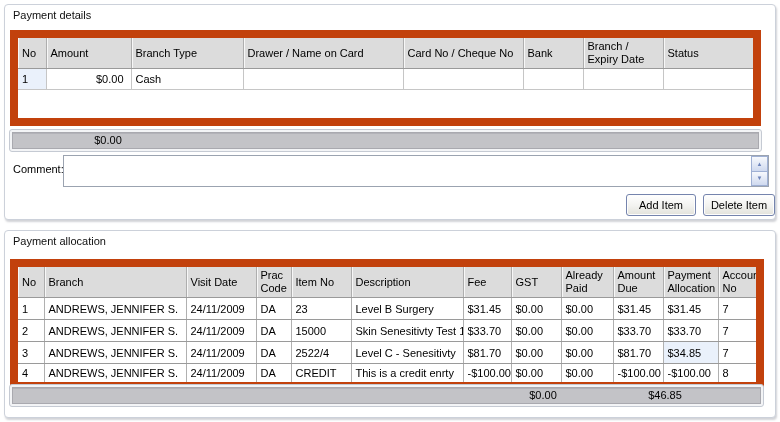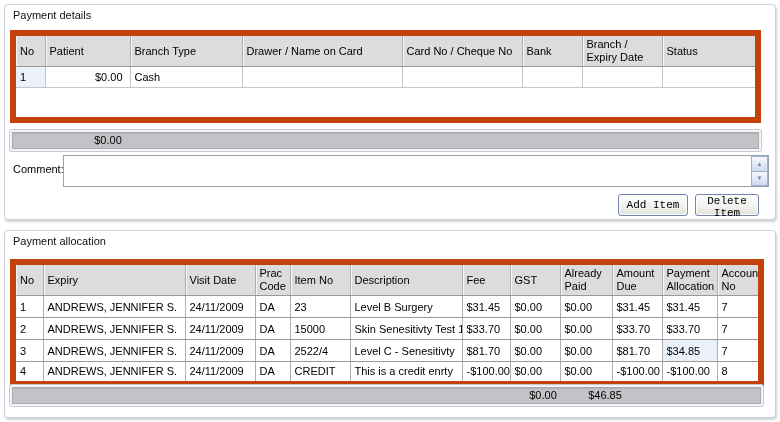--- a/index.html
+++ b/index.html
@@ -10,21 +10,21 @@
   
   .panel { position: absolute; left: 4px; width: 772px; background: #fff;
            border: 1px solid #ccd1da; border-radius: 4px;
            box-shadow: 1px 2px 2px rgba(125,130,140,0.35); }
   #panel-details    { top: 4px;   height: 216px; }
   #panel-allocation { top: 230px; height: 188px; }
   .panel-title { position: absolute; top: 4px; left: 8px; color: #101010; }
 
   
   table.grid { position: absolute; border-collapse: collapse; table-layout: fixed;
-               background: #fff; border: 6px solid #c2410c; font-size: 11px; }
+               background: #fff; border: 8px solid #c2410c; font-size: 11px; }
   .grid th { background: #dcdcdc; font-weight: normal; text-align: left;
              vertical-align: middle; padding: 2px 4px; line-height: 13px;
              border-right: 1px solid #aeaeae; box-shadow: inset 1px 0 0 #f7f7f7;
              border-bottom: 1px solid #9a9a9a; overflow: hidden; }
   .grid td { padding: 2px 4px; vertical-align: middle; white-space: nowrap;
              overflow: hidden; }
 
   #details-table { left: 5px; top: 25px; width: 751px; }
   #details-table thead tr { height: 32px; }
   #details-table tbody tr.data-row { height: 21px; }
@@ -44,42 +44,42 @@
   .totalbar { position: absolute; left: 4px; border: 1px solid #c5cad3;
               border-radius: 3px; background: #f3f4f6; padding: 2px; }
   .totalbar .fill { position: relative; height: 17px; background: #c3c3c7;
                     border: 1px solid #a9a9af;
                     box-shadow: inset 0 1px 0 #b2b2b8; }
   .totalbar .fill span { position: absolute; top: 1px; width: 70px; text-align: center; }
   #details-totalbar    { top: 124px; width: 753px; }
   #allocation-totalbar { top: 153px; width: 755px; }
   #details-total { left: 60px; }
   #alloc-gst-total { left: 495px; }
-  #alloc-due-total { left: 557px; }
+  #alloc-due-total { left: 617px; }
 
   
   #comment-label { position: absolute; left: 8px; top: 158px; }
   #comment-box { position: absolute; left: 58px; top: 150px; width: 706px; height: 32px;
                  background: #fff; border: 1px solid #9ba3b0; }
   .vscroll { position: absolute; top: 0; right: 0; width: 17px; height: 100%;
              display: flex; flex-direction: column; }
   .vscroll .sbtn { flex: 1; display: flex; align-items: center; justify-content: center;
                    background: linear-gradient(#f7f9fd, #cfd9ef);
                    border: 1px solid #9fb0d4; font-size: 6px; color: #6d84ba;
                    cursor: default; line-height: 1; }
   .vscroll .sbtn + .sbtn { border-top: none; }
 
   
   .btn { position: absolute; top: 189px; height: 22px; font-size: 11px;
-         font-family: Liberation Mono, monospace; color: #000;
+         font-family: Liberation Sans, sans-serif; color: #000;
          border: 1px solid #7584ad; border-radius: 3px;
          background: linear-gradient(#ffffff, #f2f2ef 55%, #e2e2db);
-         box-shadow: inset 0 0 0 1px #fdfdfd; }
+         box-shadow: inset 0 0 0 1px #fdfdfd; margin-left: 8px; }
   #add-item-btn    { left: 613px; width: 70px; }
-  #delete-item-btn { left: 690px; width: 64px; }
+  #delete-item-btn { left: 690px; width: 72px; }
 </style>
 </head>
 <body>
 
 <div class="panel" id="panel-details">
   <div class="panel-title">Payment details</div>
 
   <table class="grid" id="details-table">
     <colgroup>
       <col style="width:32px">
@@ -87,21 +87,21 @@
         <col style="width:112px">
         <col style="width:160px">
       <col style="width:120px">
         <col style="width:60px">
         <col style="width:80px">
         <col>
     </colgroup>
     <thead>
       <tr>
         <th>No</th>
-        <th>Patient</th>
+        <th>Amount</th>
         <th>Branch Type</th>
         <th>Drawer / Name on Card</th>
         <th>Card No / Cheque No</th>
         <th>Bank</th>
         <th>Branch / Expiry Date</th>
         <th style="border-right:none">Status</th>
       </tr>
     </thead>
     <tbody>
       <tr class="data-row">
@@ -152,21 +152,21 @@
         <col style="width:48px">
         <col style="width:50px">
       <col style="width:52px">
         <col style="width:50px">
         <col style="width:55px">
         <col>
     </colgroup>
     <thead>
       <tr>
         <th>No</th>
-        <th>Expiry</th>
+        <th>Branch</th>
         <th>Visit Date</th>
         <th>Prac Code</th>
         <th>Item No</th>
         <th>Description</th>
         <th>Fee</th>
         <th>GST</th>
         <th>Already Paid</th>
         <th>Amount Due</th>
         <th>Payment Allocation</th>
         <th style="border-right:none">Account No</th>

